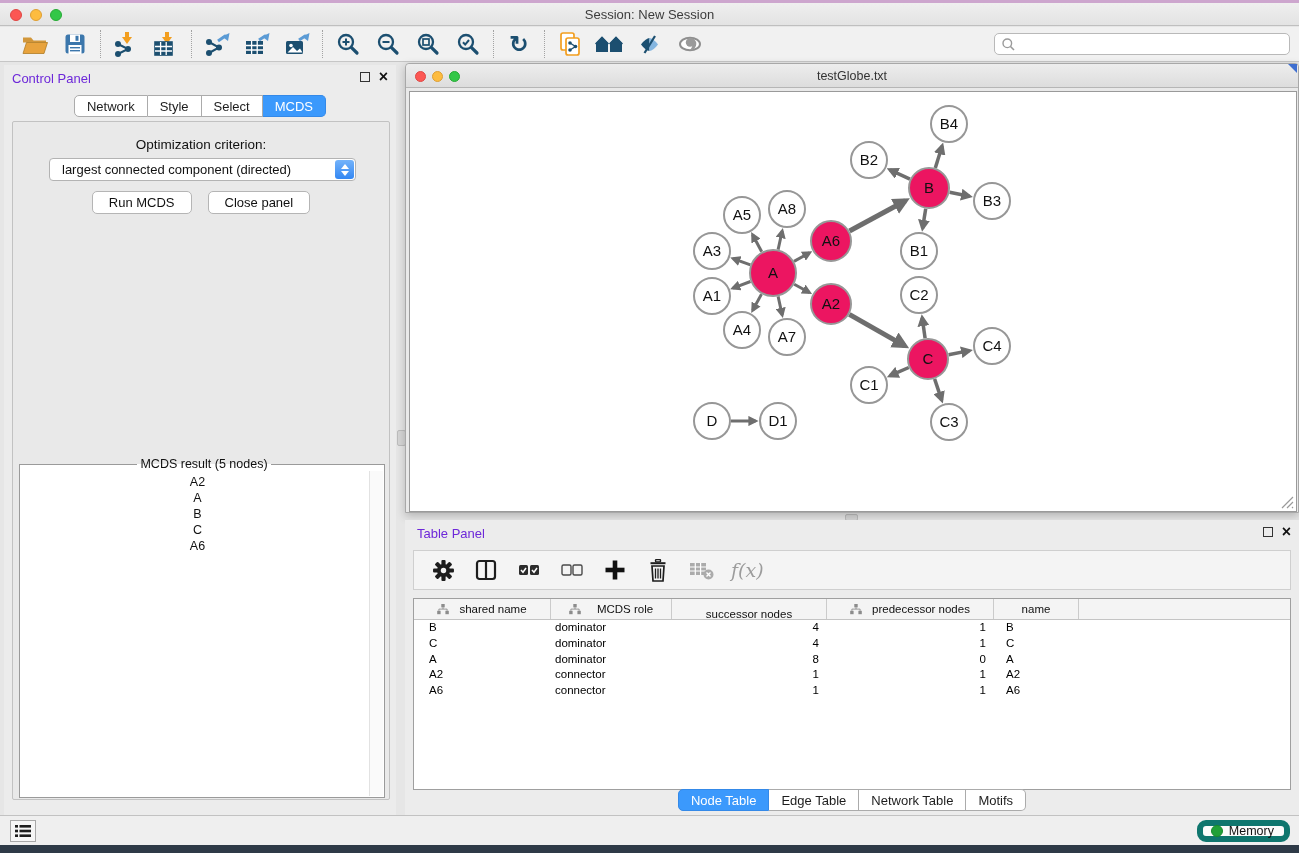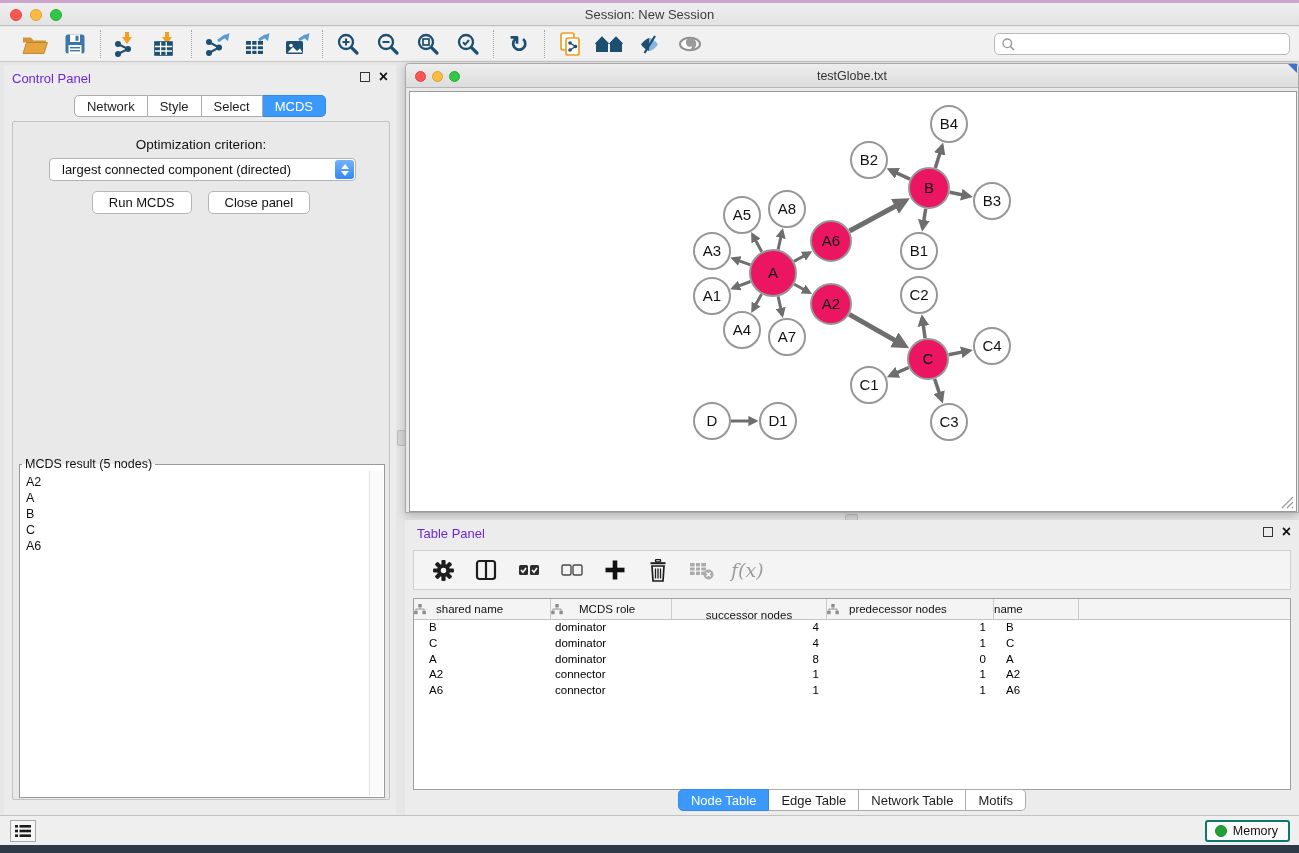--- a/index.html
+++ b/index.html
@@ -58,21 +58,21 @@
   .stepper { width:19px; height:19px; margin-right:1px; border-radius:3px;
     background:linear-gradient(#74B3FA,#3387F3); display:flex; flex-direction:column;
     align-items:center; justify-content:center; gap:2px; }
   .tri-up { width:0; height:0; border-left:4px solid transparent; border-right:4px solid transparent; border-bottom:5px solid #fff; }
   .tri-down { width:0; height:0; border-left:4px solid transparent; border-right:4px solid transparent; border-top:5px solid #fff; }
   .cp-buttons { position:absolute; left:0; top:69px; width:100%; display:flex; justify-content:center; gap:16px; }
   .btn { background:#fff; border:1px solid #B5B5B5; border-radius:5px; font-size:13px; height:23px;
     padding:0 16px; color:#111; font-family:"Liberation Sans",sans-serif; }
 
   .mcds-fieldset { position:absolute; left:6px; top:335px; width:366px; height:341px;
-    border:1px solid #9A9A9A; background:#fff; }
+    border:1px solid #9A9A9A; background:#fff;text-align:center; }
   .mcds-fieldset legend { font-size:12.5px; color:#111; padding:0 3px; margin-left:2px; background:transparent; }
   .mcds-list { position:absolute; left:1px; top:0; right:15px; bottom:1px; background:#fff;
     padding:3px 0 0 5px; overflow:hidden; }
   .mcds-list .list-item { font-size:12.5px; color:#111; line-height:16px; }
   .mcds-scroll { position:absolute; top:0; right:1px; width:14px; bottom:1px; background:#FAFAFA;
     border-left:1px solid #E2E2E2; }
 
   
   .v-split-grip { position:absolute; left:397px; top:430px; width:9px; height:16px; background:#D6D6D6;
     border:1px solid #BDBDBD; border-radius:2px; }
@@ -99,39 +99,39 @@
   .table-panel { position:absolute; left:405px; top:520px; width:894px; height:295px; background:#ECECEC; }
   .table-panel .panel-head .panel-title { left:12px; }
   .tp-toolbar { position:absolute; left:8px; top:30px; width:878px; height:40px; background:#F4F4F4;
     border:1px solid #CFCFCF; display:flex; align-items:center; gap:17px; padding-left:16px; }
   .tp-icon { display:flex; align-items:center; justify-content:center; width:26px; height:26px; }
   .fx-label { font-family:"DejaVu Serif", serif; font-style:italic; font-size:19px; color:#9C9C9C; }
 
   .node-table { position:absolute; left:8px; top:78px; width:878px; height:192px; background:#fff;
     border:1px solid #9F9F9F; overflow:hidden; }
   .nt-header { display:flex; height:21px; background:#F4F4F4; border-bottom:1px solid #C4C4C4; }
-  .nt-hcell { display:flex; align-items:center; gap:10px; font-size:11.5px;
+  .nt-hcell { display:flex; align-items:center; justify-content:center; gap:10px; font-size:11.5px;
     color:#111; border-right:1px solid #CBCBCB; height:100%; }
   .nt-row { display:flex; height:15.8px; align-items:center; }
   .nt-cell { font-size:11.5px; color:#000; height:100%; line-height:15.8px; white-space:nowrap; }
   .w0 { width:137px; } .w1 { width:121px;gap:16px; } .w2 { width:155px;flex-direction:column; } .w3 { width:167px; } .w4 { width:85px; }
   .wf { flex:1; border-right:none !important; }
   .nt-cell.w0 { padding-left:15px; } .nt-cell.w1 { padding-left:4px; }
   .nt-cell.w2, .nt-cell.w3 { text-align:right; padding-right:8px; }
   .nt-cell.w4 { padding-left:12px; }
 
   .tp-tabs { position:absolute; left:0; top:269px; width:100%; display:flex; justify-content:center; }
 
   
   .statusbar { position:absolute; left:0; top:815px; width:100%; height:30px; background:#EFEFEF;
     border-top:1px solid #C2C2C2; }
   .list-btn { position:absolute; left:10px; top:4px; width:26px; height:22px; background:#F6F6F6;
     border:1px solid #A8A8A8; display:flex; align-items:center; justify-content:center; }
   .memory-btn { position:absolute; right:9px; top:4px; height:22px; background:#FBFBFB;
-    border:2px solid #0f766e; border-radius:3px; display:flex; align-items:center; gap:6px;
+    border:6px solid #0f766e; border-radius:9px; display:flex; align-items:center; gap:6px;
     padding:0 10px 0 8px; font-size:12.5px; color:#111; }
   .mem-dot { width:12px; height:12px; border-radius:50%; background:#21A038; border:1px solid #178A2C; }
 </style>
 </head>
 <body>
 
 <div class="screen">
   <div class="desktop-top"></div>
 
   <div class="titlebar">

